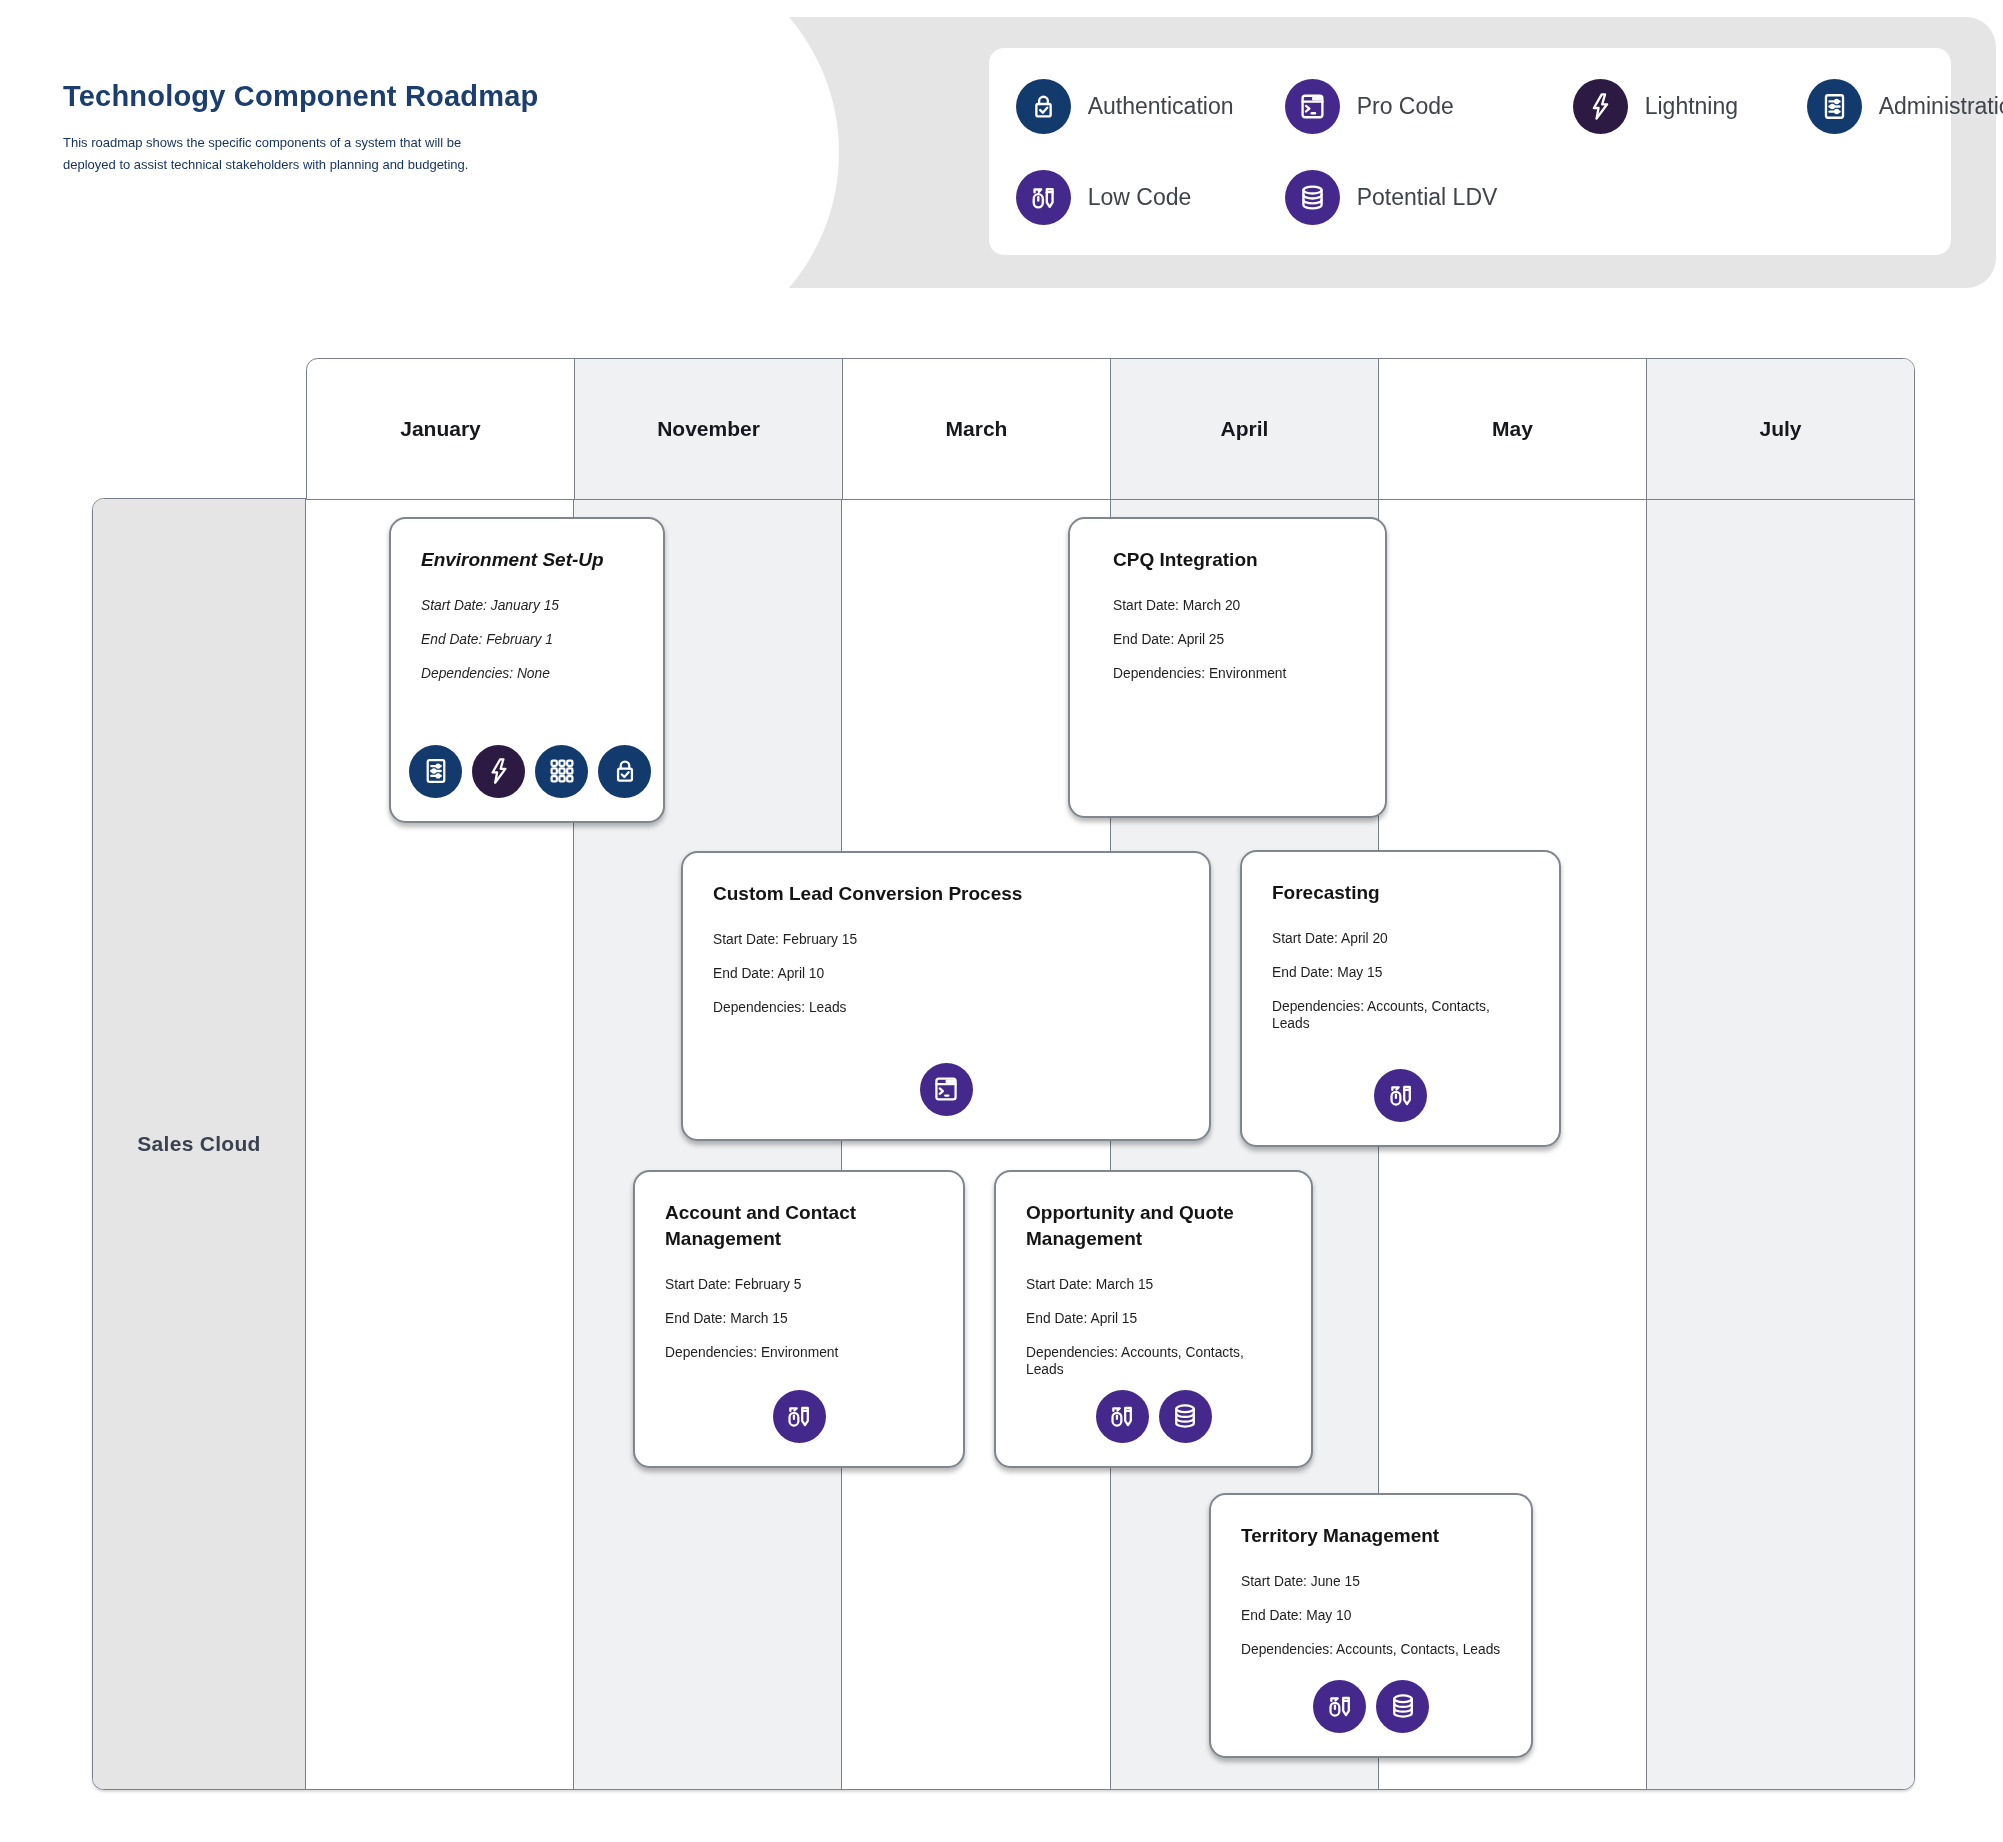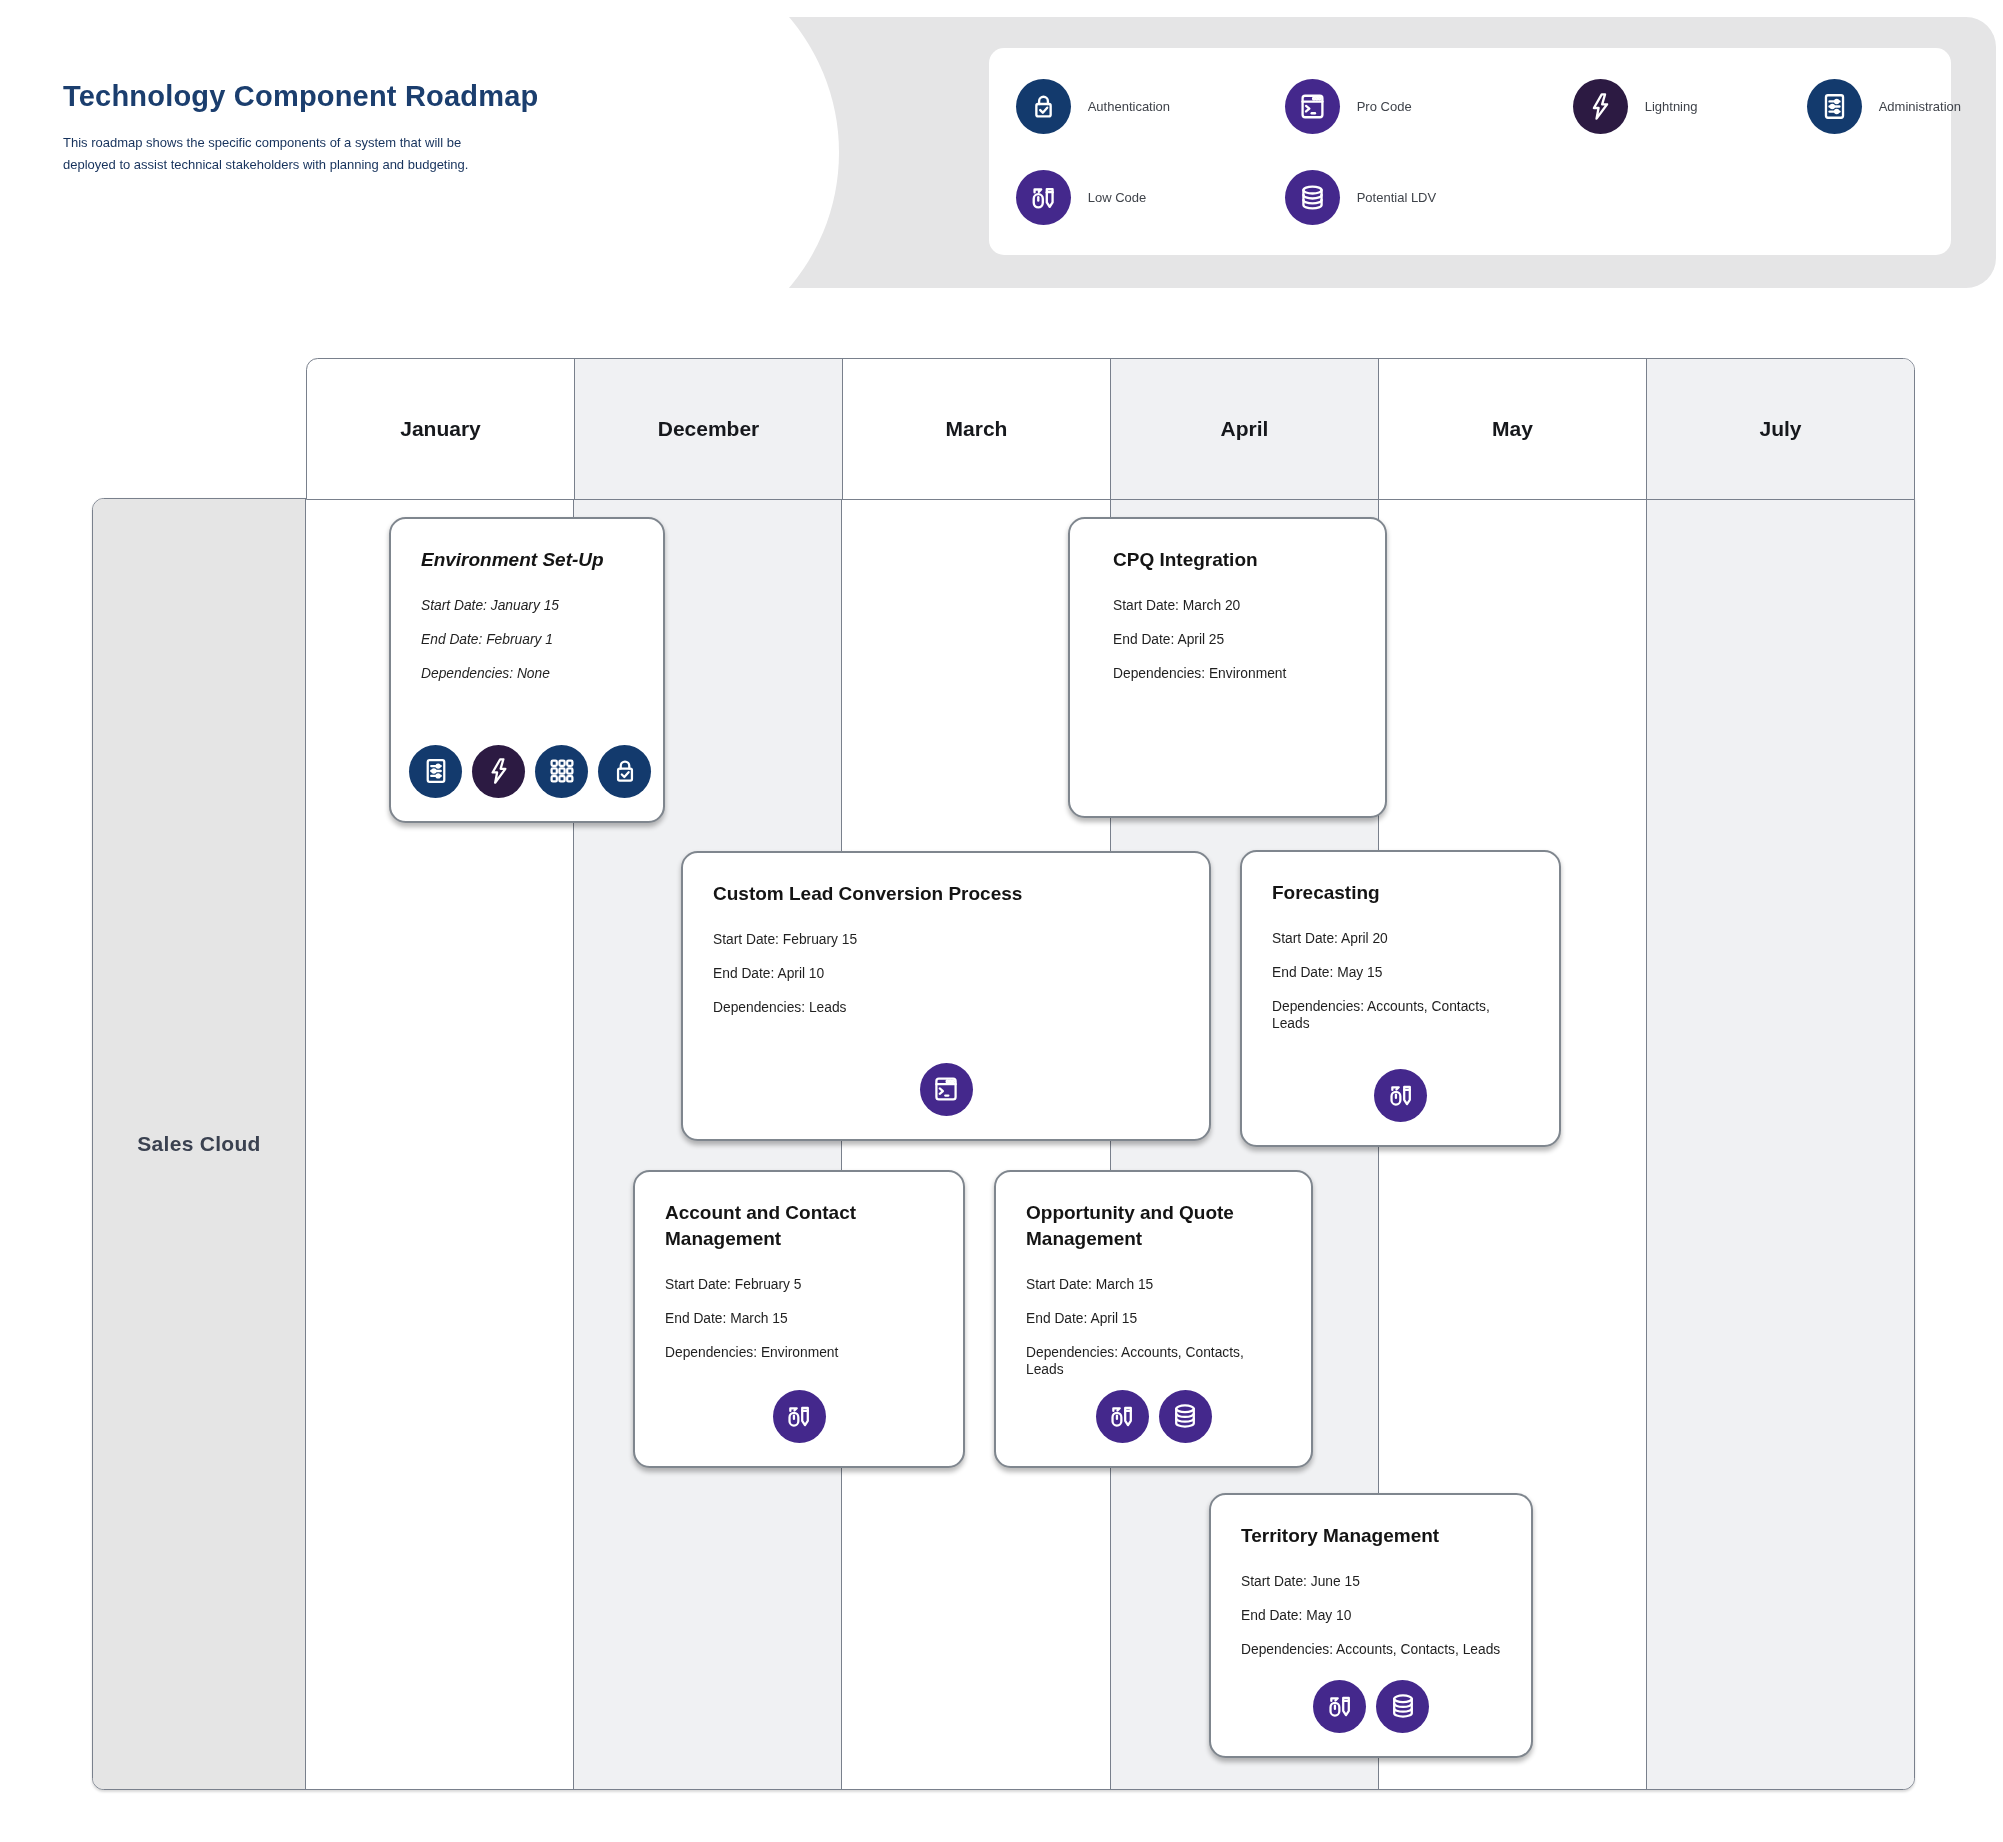--- a/index.html
+++ b/index.html
@@ -26,21 +26,21 @@
     border-radius:50%;background:#ffffff;z-index:1;
   }
   .legend{
     position:absolute;left:989px;top:48px;width:962px;height:207px;
     background:#ffffff;border-radius:15px;z-index:2;
     display:grid;grid-template-columns:269px 288px 234px auto;
     grid-auto-rows:91px;align-items:center;
     padding:12.5px 0 12.5px 27px;box-sizing:border-box;
   }
   .legend-item{display:flex;align-items:center;gap:16.7px;}
-  .legend-item .label{font-size:13px;color:#3f434a;}
+  .legend-item .label{font-size:23px;color:#3f434a;}
   
   .badge{
     width:55px;height:55px;border-radius:50%;flex:0 0 auto;
     display:flex;align-items:center;justify-content:center;
   }
   .badge svg{width:33px;height:33px;stroke:#fff;fill:none;stroke-width:1.7;
     stroke-linecap:round;stroke-linejoin:round;}
   .bg-navy{background:#133a6d;}
   .bg-purple{background:#44288c;}
   .bg-dark{background:#2c1a42;}
@@ -211,21 +211,21 @@
         </svg>
       </span>
     <span class="label">Potential LDV</span>
   </div>
 </div>
 
 <div class="roadmap">
 
   <div class="header-box">
     <div class="month-cell">January</div>
-    <div class="month-cell stripe">December</div>
+    <div class="month-cell stripe">November</div>
     <div class="month-cell">March</div>
     <div class="month-cell stripe">April</div>
     <div class="month-cell">May</div>
     <div class="month-cell stripe">July</div>
   </div>
 
   <div class="body-box">
     <div class="label-cell">Sales Cloud</div>
     <div class="body-col"></div>
     <div class="body-col stripe"></div>

